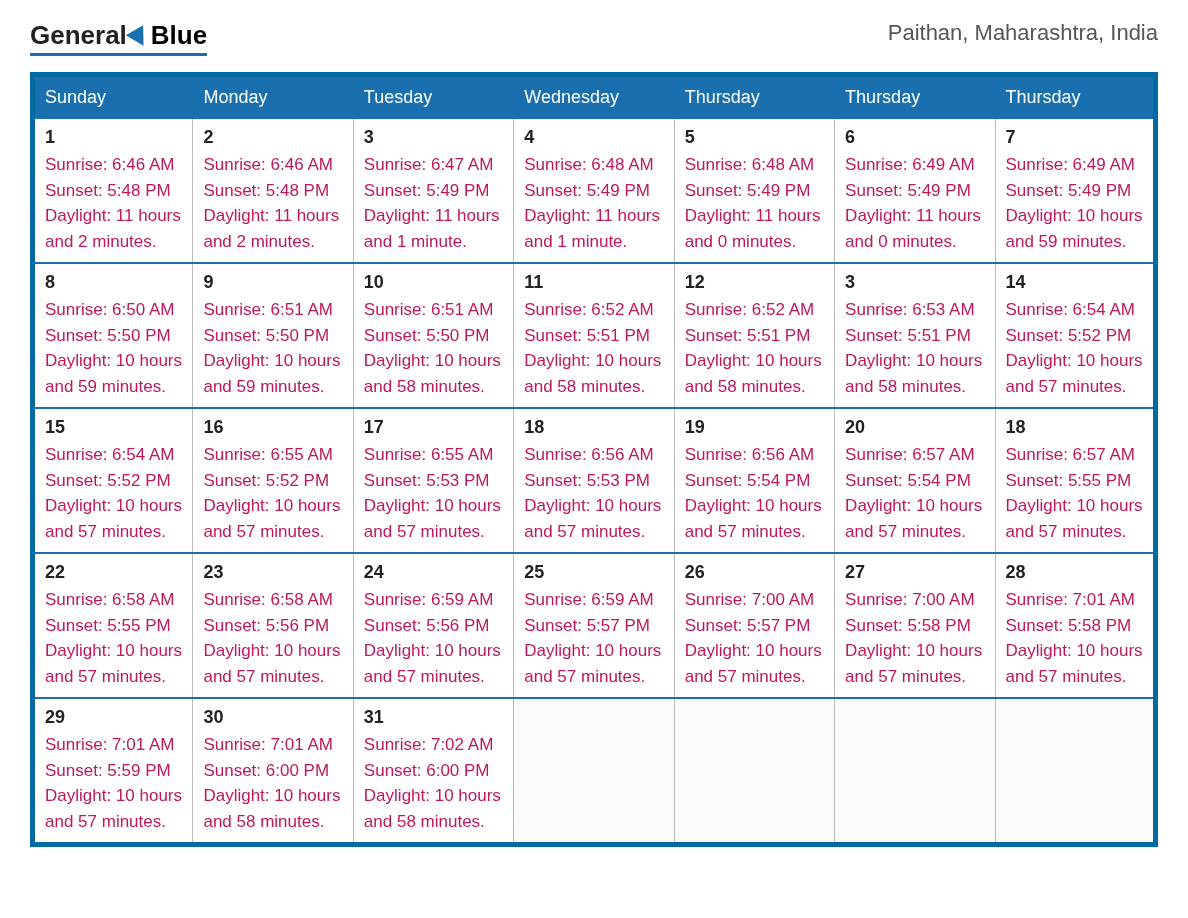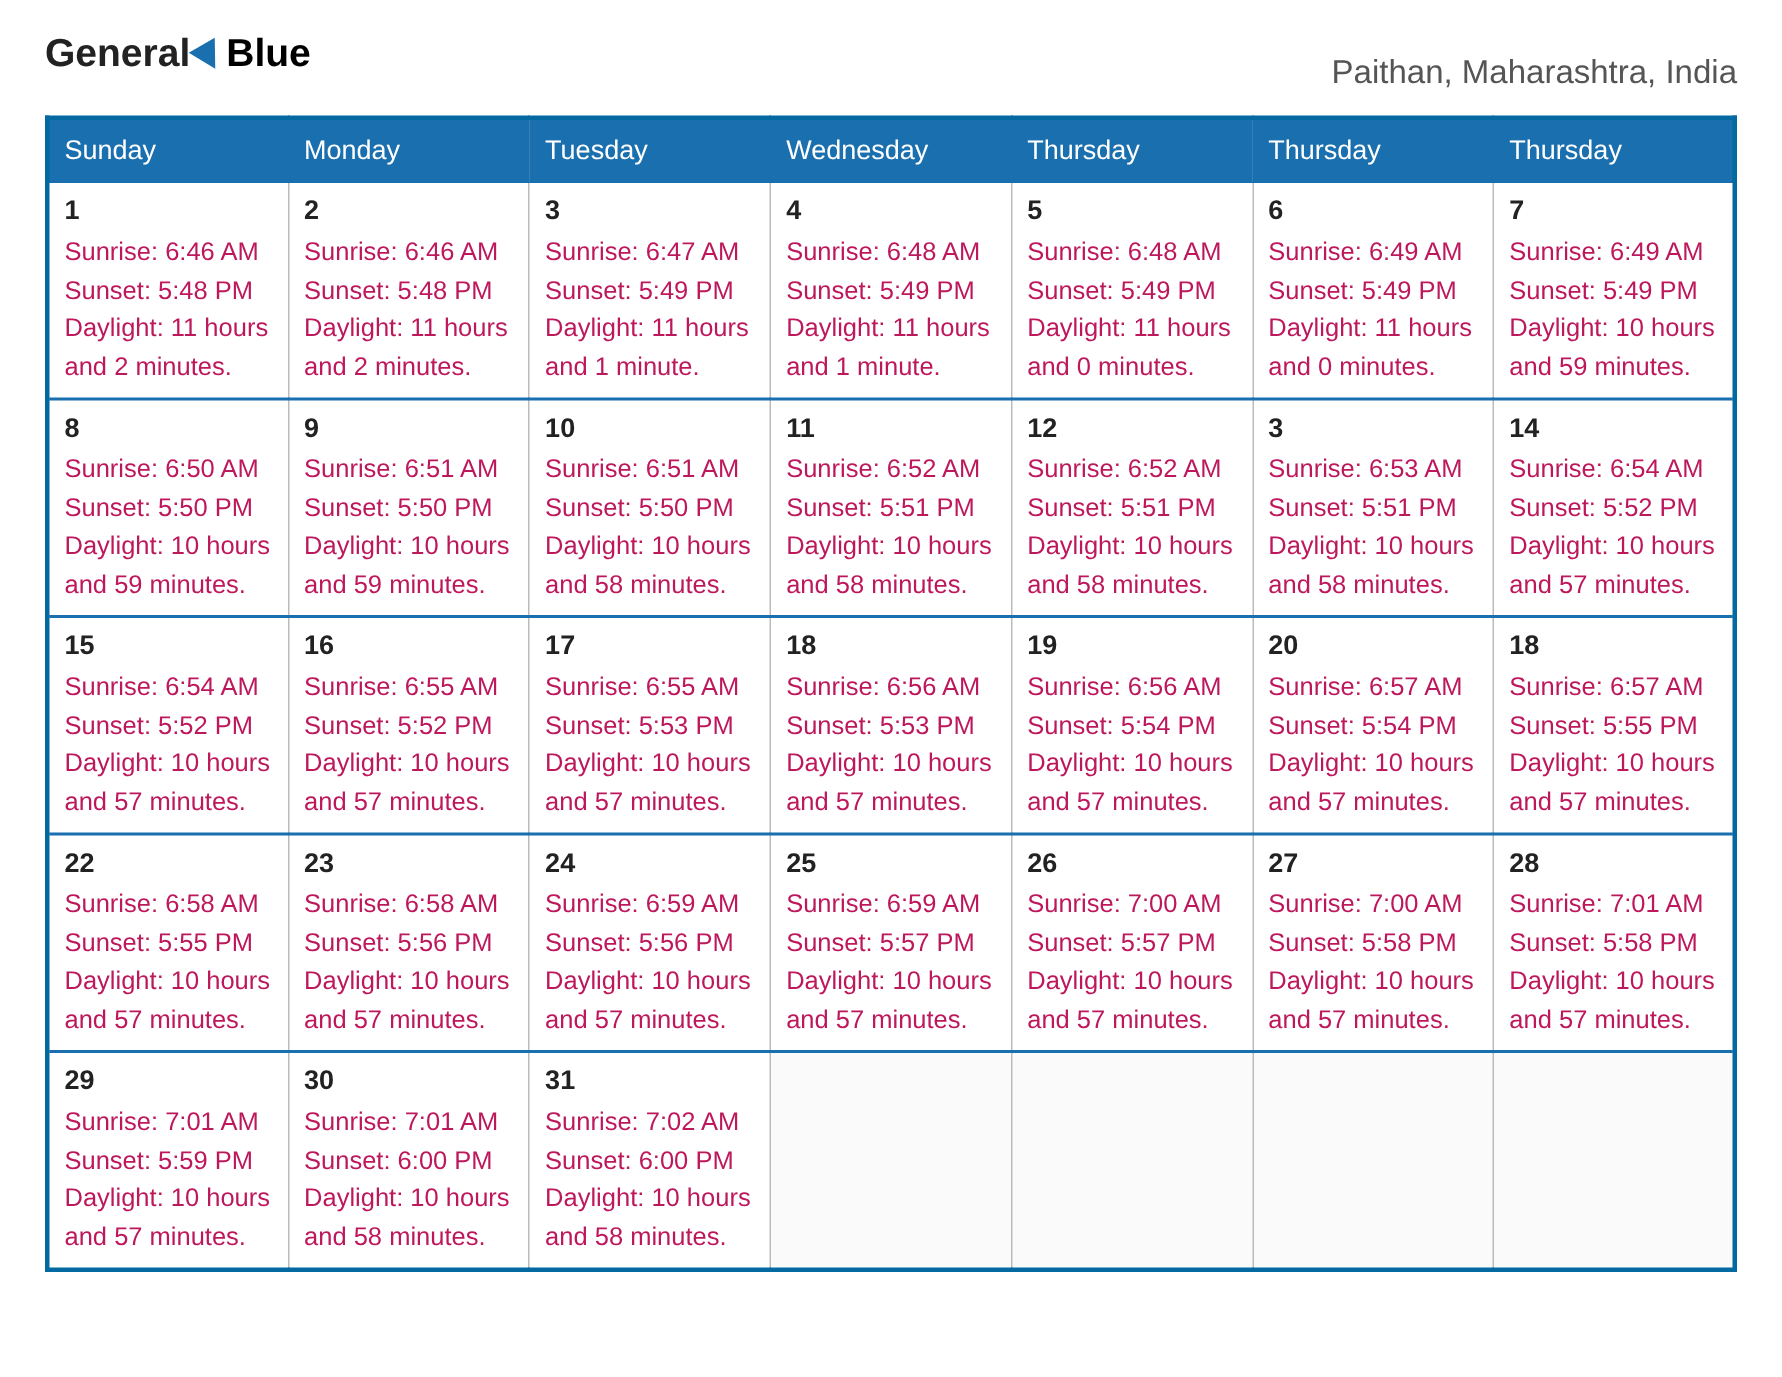--- a/index.html
+++ b/index.html
@@ -12,21 +12,21 @@
       padding: 20px 30px;
     }
     .header {
       display: flex;
       justify-content: space-between;
       align-items: flex-start;
       margin-bottom: 16px;
     }
     .logo {
       display: flex;
-      flex-direction: row;
+      flex-direction: column;
       align-items: flex-start;
       text-align: center;
     }
     .logo-text {
       display: flex;
       align-items: center;
     }
     .logo-general {
       font-size: 26px;
       font-weight: bold;
@@ -58,26 +58,26 @@
     }
     .month-year {
       font-size: 48px;
       font-weight: normal;
       color: #222;
       line-height: 1.1;
     }
     .location {
       font-size: 22px;
       color: #555;
-      margin-top: 15px;
+      margin-top: 0;
     }
     .calendar {
       width: 100%;
       border-collapse: collapse;
-      border: 3px solid #0369a1;
+      border: 5px solid #0369a1;
       padding-left: 26px;
     }
     .calendar thead tr th {
       background: #1a6faf;
       color: #fff;
       font-size: 18px;
       font-weight: normal;
       padding: 10px 10px;
       border: 1px solid #1a6faf;
       text-align: left;

